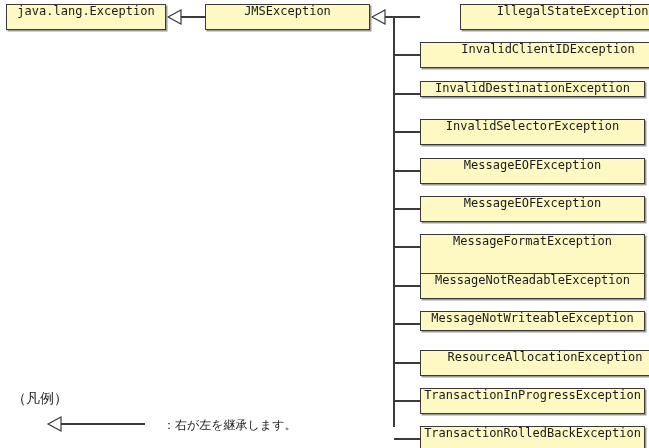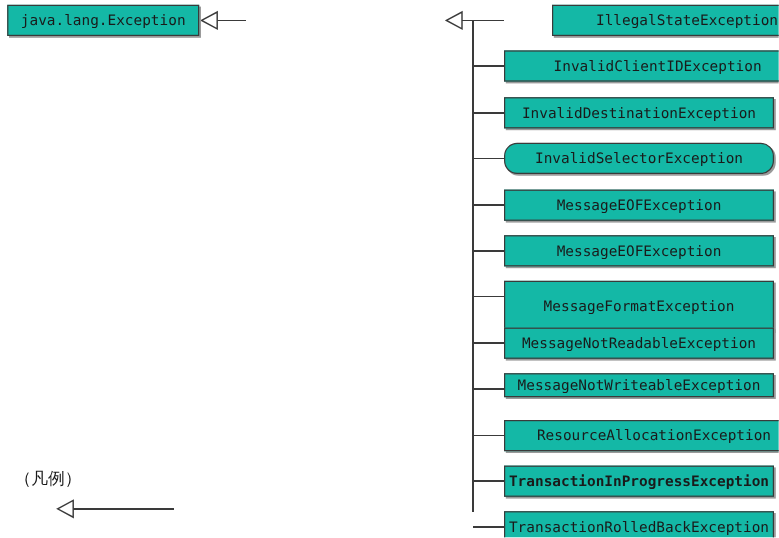--- a/index.html
+++ b/index.html
@@ -13,24 +13,24 @@
     width: 649px;
     height: 448px;
     background: #ffffff;
     font-family: "DejaVu Sans Mono", "Liberation Mono", monospace;
     overflow: hidden;
   }
   .node {
     position: absolute;
     box-sizing: border-box;
     border: 1px solid #3a3a3a;
-    background: #14b8a6;
+    background: #fef9c3;
     color: #1a1a1a;
     display: flex;
-    align-items: center;
+    align-items: flex-start;
     justify-content: center;
     font-size: 12px;
     letter-spacing: 0px;
     white-space: nowrap;
     box-shadow: 1.5px 1.5px 0 0 #9a9a9a;
   }
   .node.root {
     font-family: "DejaVu Sans Mono", "Liberation Mono", monospace;
   }
   .node-label {
@@ -88,56 +88,60 @@
         <path d="M168 17 L181 10 L181 24 Z"></path>
         <path d="M372 17 L385 10 L385 24 Z"></path>
         <path d="M48 424 L61 417 L61 431 Z"></path>
       </g>
   </svg>
 
   <div class="node root" id="node-root" style="left: 6px; top: 4px; width: 160px; height: 26px;">
     <span class="node-label">java.lang.Exception</span>
   </div>
 
+  <div class="node" id="node-intermediate" style="left: 205px; top: 4px; width: 165px; height: 26px;">
+    <span class="node-label">JMSException</span>
+  </div>
 
   <div id="subclass-container">
       <div class="node" style="left: 420px; top: 4px; width: 225px; height: 26px; margin-left: 40px;">
         <span class="node-label">IllegalStateException</span>
       </div>
       <div class="node" style="left: 420px; top: 42px; width: 256px; height: 26px;">
         <span class="node-label">InvalidClientIDException</span>
       </div>
-      <div class="node" style="left: 420px; top: 81px; width: 225px; height: 26px;">
+      <div class="node" style="left: 420px; top: 81px; width: 225px; height: 16px;">
         <span class="node-label">InvalidDestinationException</span>
       </div>
-      <div class="node" style="left: 420px; top: 119px; width: 225px; height: 26px; border-radius: 11px;">
+      <div class="node" style="left: 420px; top: 119px; width: 225px; height: 26px;">
         <span class="node-label">InvalidSelectorException</span>
       </div>
       <div class="node" style="left: 420px; top: 158px; width: 225px; height: 26px;">
         <span class="node-label">MessageEOFException</span>
       </div>
       <div class="node" style="left: 420px; top: 196px; width: 225px; height: 26px;">
         <span class="node-label">MessageEOFException</span>
       </div>
       <div class="node" style="left: 420px; top: 234px; width: 225px; height: 42px;">
         <span class="node-label">MessageFormatException</span>
       </div>
       <div class="node" style="left: 420px; top: 273px; width: 225px; height: 26px;">
         <span class="node-label">MessageNotReadableException</span>
       </div>
       <div class="node" style="left: 420px; top: 311px; width: 225px; height: 20px;">
         <span class="node-label">MessageNotWriteableException</span>
       </div>
       <div class="node" style="left: 420px; top: 350px; width: 250px; height: 26px;">
         <span class="node-label">ResourceAllocationException</span>
       </div>
-      <div class="node" style="left: 420px; top: 388px; width: 225px; height: 26px; font-weight: bold;">
+      <div class="node" style="left: 420px; top: 388px; width: 225px; height: 26px;">
         <span class="node-label">TransactionInProgressException</span>
       </div>
       <div class="node" style="left: 420px; top: 426px; width: 225px; height: 26px;">
         <span class="node-label">TransactionRolledBackException</span>
       </div>
     </div>
 
   <div class="legend-title" style="left: 12px; top: 390px;">（凡例）</div>
 
+  <div class="legend-text" style="left: 163px; top: 417px;">：右が左を継承します。</div>
 
 </div>
 
 </body></html>

